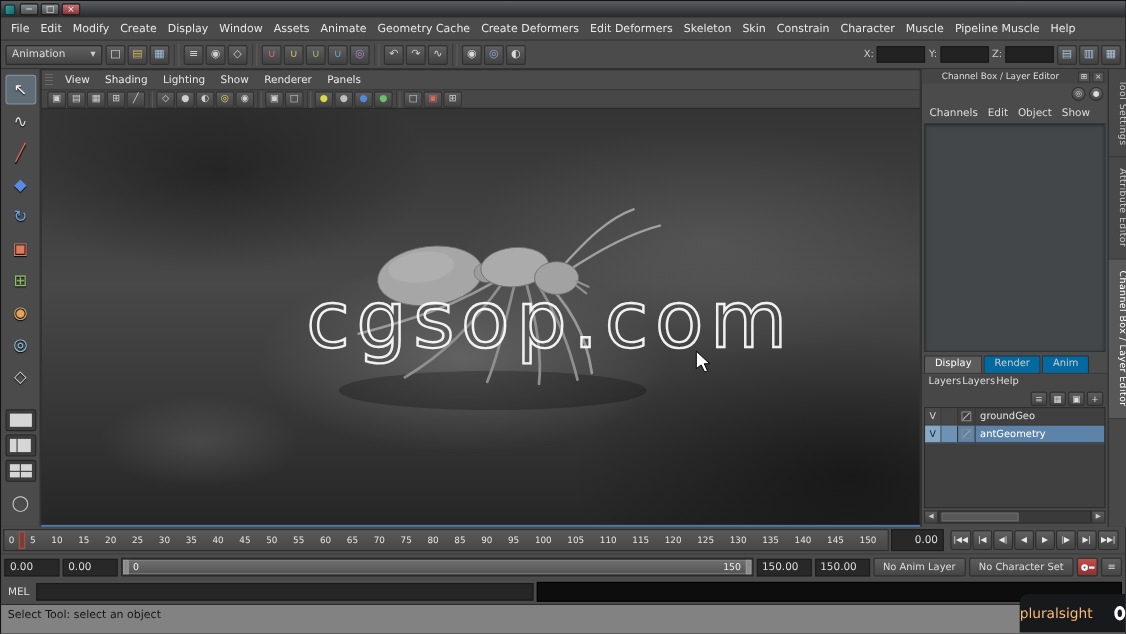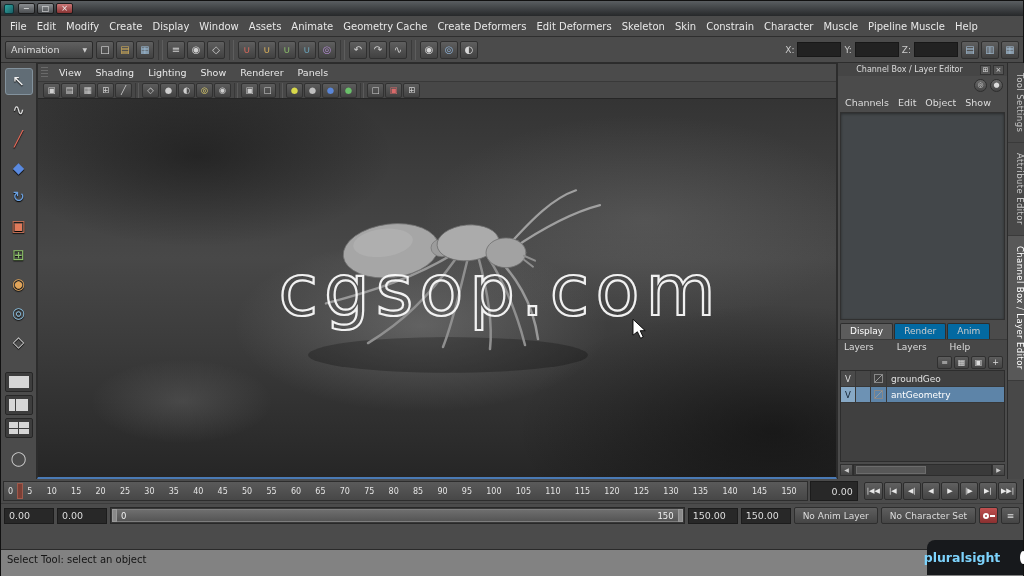--- a/index.html
+++ b/index.html
@@ -101,21 +101,21 @@
   .round-icon { width:13px; height:13px; border-radius:50%; background:linear-gradient(#6a6a6a,#454545);
     border:1px solid #2e2e2e; display:flex; align-items:center; justify-content:center;
     font-size:7px; color:#ddd; }
   .cb-menu { height:16px; display:flex; gap:9px; align-items:center; padding:0 7px; font-size:9.5px; }
   .channel-area { flex:1; margin:2px 2px 3px 2px; background:#43474a; border:1px solid #303030;
     box-shadow:inset 0 1px 3px rgba(0,0,0,.4); }
   .le-tabs { height:16px; display:flex; padding:0 2px; gap:1px; }
   .le-tab { padding:2px 9px; font-size:9px; background:#0369a1; border:1px solid #2e2e2e;
     border-bottom:none; border-radius:2px 2px 0 0; color:#ccc; }
   .le-tab.active { background:#5c5c5c; color:#fff; }
-  .le-menu { height:15px; display:flex; gap:23px; align-items:center; padding:0 6px; font-size:9px;
+  .le-menu { height:15px; display:flex; gap:1px; align-items:center; padding:0 6px; font-size:9px;
     background:#474747; border-top:1px solid #3a3a3a; }
   .le-icons { height:16px; display:flex; justify-content:flex-end; gap:2px; align-items:center;
     padding:0 4px; background:#474747; }
   .le-icon { width:15px; height:13px; background:linear-gradient(#5d5d5d,#434343);
     border:1px solid #303030; border-radius:2px; font-size:8px; line-height:11px;
     text-align:center; color:#ddd; }
   .layer-list { height:92px; margin:0 2px; background:#404040; border:1px solid #2d2d2d; overflow:hidden; }
   .layer-row { height:16px; display:flex; align-items:stretch; border-bottom:1px solid #383838; }
   .l-v { width:15px; font-size:8.5px; display:flex; align-items:center; justify-content:center;
     background:#4a4a4a; border-right:1px solid #383838; color:#ddd; }
@@ -190,21 +190,21 @@
   .cmd-output { flex:1; height:18px; background:#0d0d0d; border:1px solid #000; }
 
   
   #help-row { position:absolute; left:0; top:548px; width:100%; height:28px; background:#828282;
     border-top:1px solid #2a2a2a; display:flex; align-items:flex-start; padding:4px 0 0 6px;
     font-size:10px; color:#151515; }
 
   
   #brand { position:absolute; right:0; bottom:0; width:96px; height:35px; background:#17191c;
     border-top-left-radius:8px; display:flex; align-items:center; justify-content:center;
-    gap:20px; color:#7dd3fc; font-size:12.5px;font-weight:bold; }
+    gap:20px; color:#fdba74; font-size:12.5px; }
   .ps-ring { width:13px; height:13px; border:3px solid #fff; border-radius:50%; position:relative; }
 </style>
 </head>
 <body>
 
 <div id="app">
 
   <div id="titlebar">
     <div class="maya-icon"></div>
     <div class="win-btns">
@@ -618,20 +618,25 @@
     <div class="r-btn">No Character Set</div>
     <div class="r-icon autokey">
       <span class="key-circle"></span>
       <span class="key-stem"></span>
     </div>
     <div class="r-icon">
       <span class="glyph">≡</span>
     </div>
   </div>
 
+  <div id="cmd-row">
+    <div class="mel-label">MEL</div>
+    <div class="cmd-input"></div>
+    <div class="cmd-output"></div>
+  </div>
 
   <div id="help-row">
     <span>Select Tool: select an object</span>
   </div>
 
   <div id="brand">
     <span>pluralsight</span>
     <span class="ps-ring"></span>
   </div>
 

